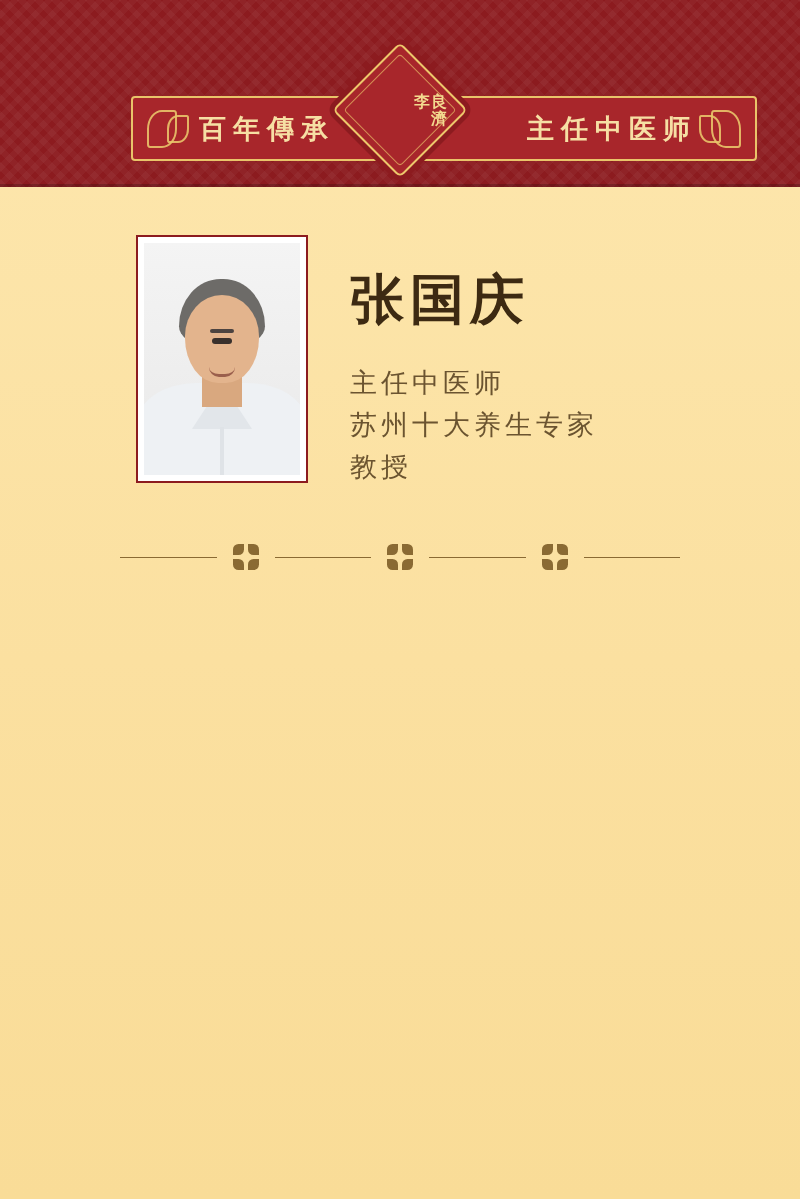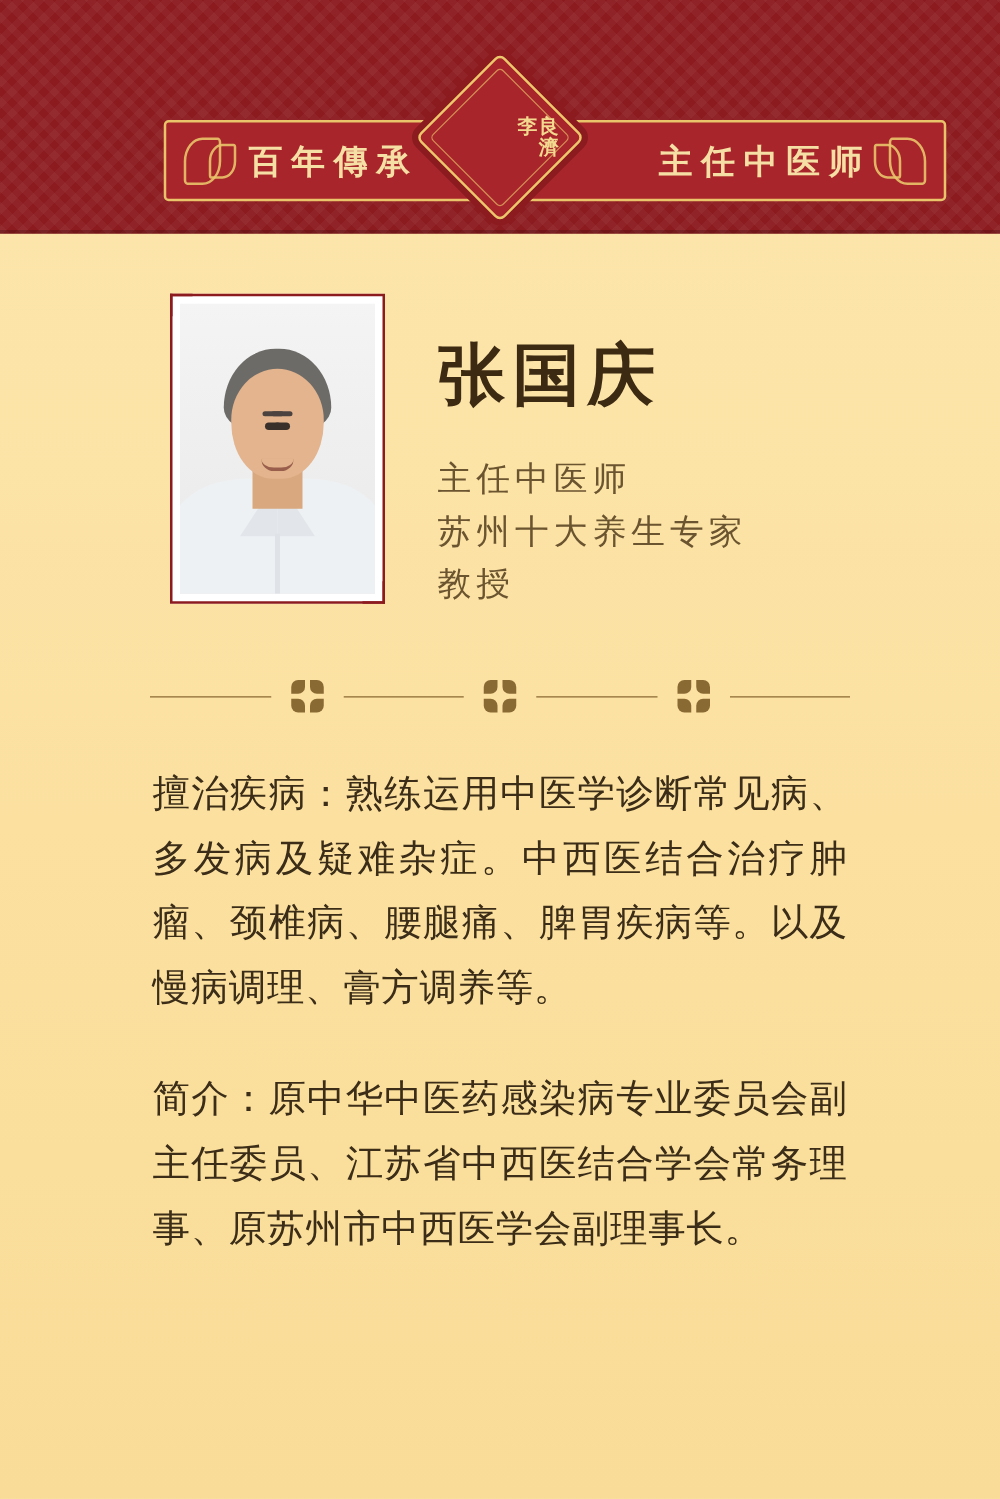--- a/index.html
+++ b/index.html
@@ -375,18 +375,14 @@
     <span class="line"></span>
     <span class="knot">
       <span></span>
         <span></span>
         <span></span>
         <span></span>
     </span>
     <span class="line"></span>
   </div>
 
-  <div class="body-text">
-    <p class="para">擅治疾病：熟练运用中医学诊断常见病、多发病及疑难杂症。中西医结合治疗肿瘤、颈椎病、腰腿痛、脾胃疾病等。以及慢病调理、膏方调养等。</p>
-    <p class="para">简介：原中华中医药感染病专业委员会副主任委员、江苏省中西医结合学会常务理事、原苏州市中西医学会副理事长。</p>
-  </div>
 
 </div>
 
 </body></html>

